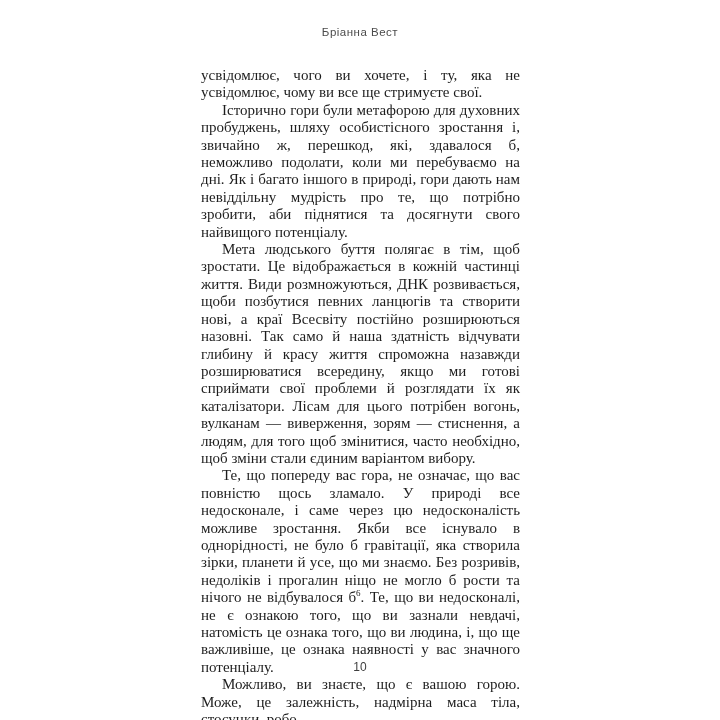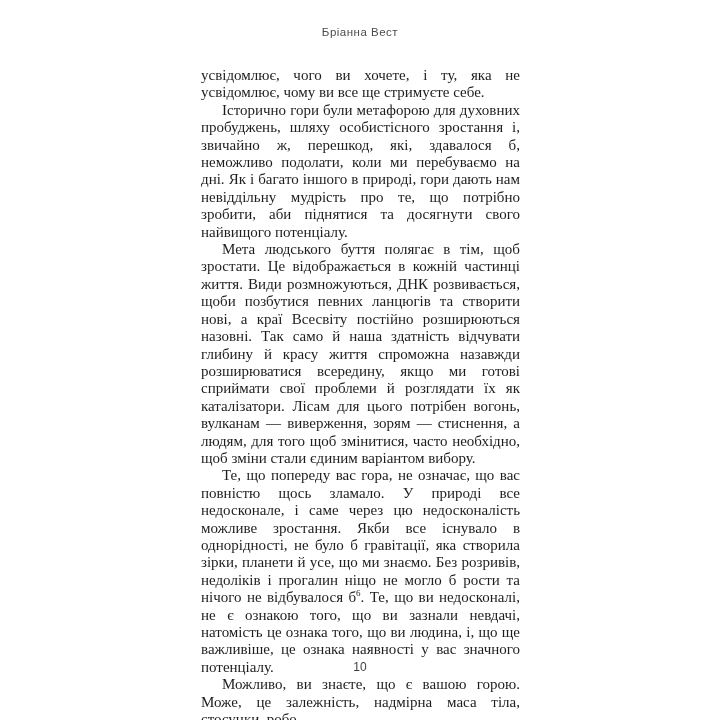--- a/index.html
+++ b/index.html
@@ -63,21 +63,21 @@
 </style>
 </head>
 <body>
 
 <div class="page">
 
   <div class="running-head">Бріанна Вест</div>
 
   <div class="text-block">
 
-    <p class="para first">усвідомлює, чого ви хочете, і ту, яка не усвідомлює, чому ви все ще стримуєте себе.</p>
+    <p class="para first">усвідомлює, чого ви хочете, і ту, яка не усвідомлює, чому ви все ще стримуєте свої.</p>
 
     <p class="para">Історично гори були метафорою для духовних пробуджень, шляху особистісного зростання і, звичайно ж, перешкод, які, здавалося б, неможливо подолати, коли ми перебуваємо на дні. Як і багато іншого в природі, гори дають нам невіддільну мудрість про те, що потрібно зробити, аби піднятися та досягнути свого найвищого потенціалу.</p>
 
     <p class="para">Мета людського буття полягає в тім, щоб зростати. Це відображається в кожній частинці життя. Види розмножуються, ДНК розвивається, щоби позбутися певних ланцюгів та створити нові, а краї Всесвіту постійно розширюються назовні. Так само й наша здатність відчувати глибину й красу життя спроможна назавжди розширюватися всередину, якщо ми готові сприймати свої проблеми й розглядати їх як каталізатори. Лісам для цього потрібен вогонь, вулканам — виверження, зорям — стиснення, а людям, для того щоб змінитися, часто необхідно, щоб зміни стали єдиним варіантом вибору.</p>
 
     <p class="para"><span>Те, що попереду вас гора, не означає, що вас повністю щось зламало. У природі все недосконале, і саме через цю недосконалість можливе зростання. Якби все існувало в однорідності, не було б гравітації, яка створила зірки, планети й усе, що ми знаємо. Без розривів, недоліків і прогалин ніщо не могло б рости та нічого не відбувалося б</span><sup class="fn">6</sup><span>. Те, що ви недосконалі, не є ознакою того, що ви зазнали невдачі, натомість це ознака того, що ви людина, і, що ще важливіше, це ознака наявності у вас значного потенціалу.</span></p>
 
     <p class="para">Можливо, ви знаєте, що є вашою горою. Може, це залежність, надмірна маса тіла, стосунки, робо-</p>
 
   </div>

